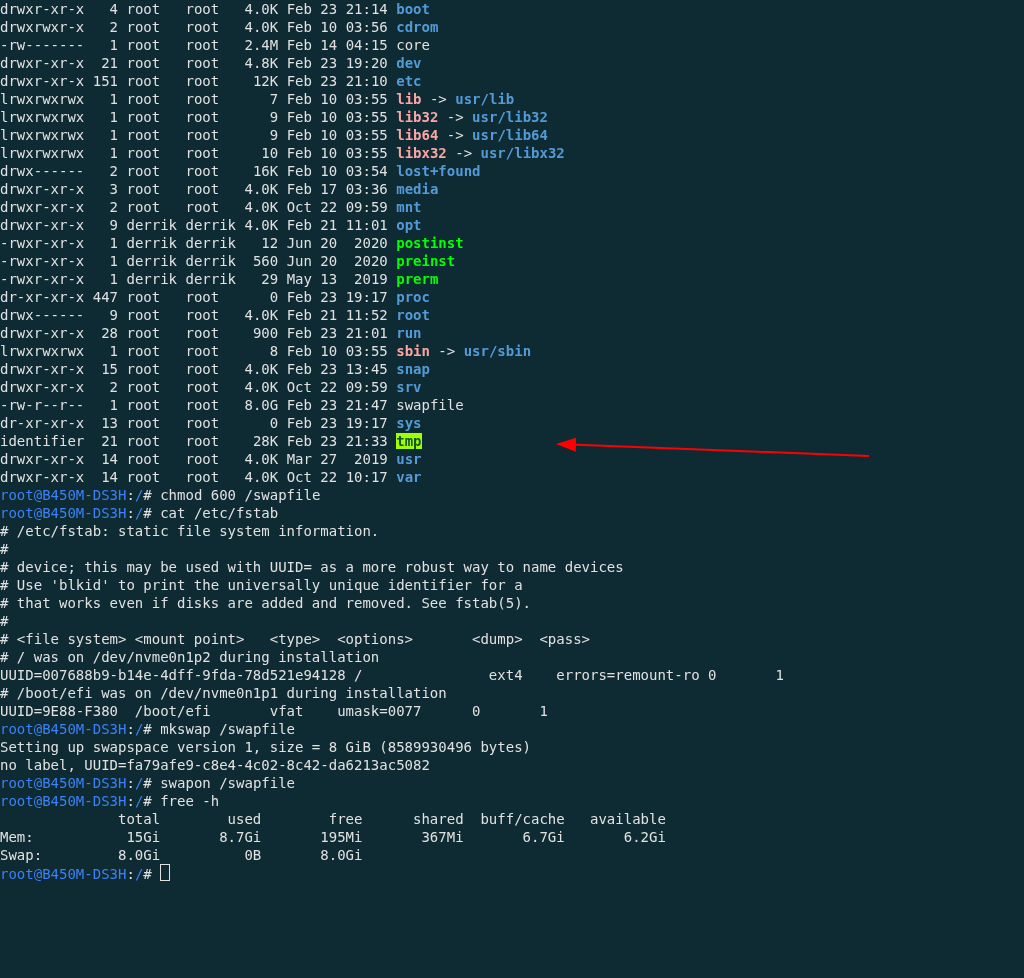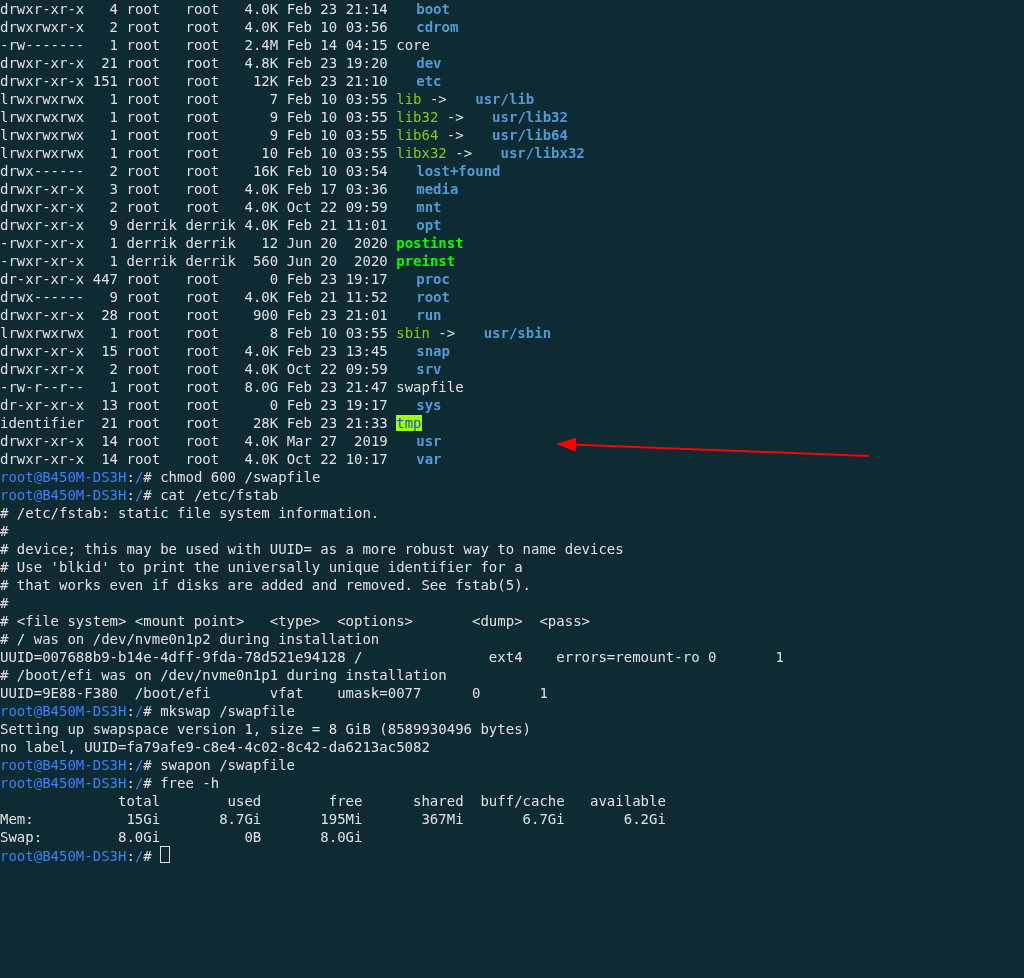--- a/index.html
+++ b/index.html
@@ -15,24 +15,24 @@
     overflow: hidden;
     position: relative;
   }
   .terminal {
     padding: 0 0 0 0;
   }
   .line {
     white-space: pre;
   }
   .c-white { color: #e1e1e1; }
-  .c-cyan  { color: #84cc16; font-weight: normal; }
-  .c-blue  { color: #539bd6; font-weight: bold; margin-left: 20px; }
+  .c-cyan  { color: #fca5a5; font-weight: bold; }
+  .c-blue  { color: #539bd6; font-weight: bold; }
   .c-green { color: #00ff00; font-weight: bold; }
-  .c-hl    { background: #a0ff00; color: #1d4ed8; font-weight: normal; }
+  .c-hl    { background: #a0ff00; color: #14532d; font-weight: bold; }
   .c-prompt{ color: #3b82f6; }
   .cursor {
     display: inline-block;
     width: 8px;
     height: 15px;
     border: 1px solid #e1e1e1;
     vertical-align: -2px;
   }
   svg.arrow-overlay {
     position: absolute;
@@ -54,20 +54,21 @@
     <div class="line"><span class="c-white">lrwxrwxrwx</span><span class="c-white">   1 </span><span class="c-white">root   </span><span class="c-white">root   </span><span class="c-white">   7 </span><span class="c-white">Feb 10 03:55 </span><span class="c-cyan">lib</span><span class="c-white"> -&gt; </span><span class="c-blue">usr/lib</span></div>
     <div class="line"><span class="c-white">lrwxrwxrwx</span><span class="c-white">   1 </span><span class="c-white">root   </span><span class="c-white">root   </span><span class="c-white">   9 </span><span class="c-white">Feb 10 03:55 </span><span class="c-cyan">lib32</span><span class="c-white"> -&gt; </span><span class="c-blue">usr/lib32</span></div>
     <div class="line"><span class="c-white">lrwxrwxrwx</span><span class="c-white">   1 </span><span class="c-white">root   </span><span class="c-white">root   </span><span class="c-white">   9 </span><span class="c-white">Feb 10 03:55 </span><span class="c-cyan">lib64</span><span class="c-white"> -&gt; </span><span class="c-blue">usr/lib64</span></div>
     <div class="line"><span class="c-white">lrwxrwxrwx</span><span class="c-white">   1 </span><span class="c-white">root   </span><span class="c-white">root   </span><span class="c-white">  10 </span><span class="c-white">Feb 10 03:55 </span><span class="c-cyan">libx32</span><span class="c-white"> -&gt; </span><span class="c-blue">usr/libx32</span></div>
     <div class="line"><span class="c-white">drwx------</span><span class="c-white">   2 </span><span class="c-white">root   </span><span class="c-white">root   </span><span class="c-white"> 16K </span><span class="c-white">Feb 10 03:54 </span><span class="c-blue">lost+found</span></div>
     <div class="line"><span class="c-white">drwxr-xr-x</span><span class="c-white">   3 </span><span class="c-white">root   </span><span class="c-white">root   </span><span class="c-white">4.0K </span><span class="c-white">Feb 17 03:36 </span><span class="c-blue">media</span></div>
     <div class="line"><span class="c-white">drwxr-xr-x</span><span class="c-white">   2 </span><span class="c-white">root   </span><span class="c-white">root   </span><span class="c-white">4.0K </span><span class="c-white">Oct 22 09:59 </span><span class="c-blue">mnt</span></div>
     <div class="line"><span class="c-white">drwxr-xr-x</span><span class="c-white">   9 </span><span class="c-white">derrik </span><span class="c-white">derrik </span><span class="c-white">4.0K </span><span class="c-white">Feb 21 11:01 </span><span class="c-blue">opt</span></div>
     <div class="line"><span class="c-white">-rwxr-xr-x</span><span class="c-white">   1 </span><span class="c-white">derrik </span><span class="c-white">derrik </span><span class="c-white">  12 </span><span class="c-white">Jun 20  2020 </span><span class="c-green">postinst</span></div>
     <div class="line"><span class="c-white">-rwxr-xr-x</span><span class="c-white">   1 </span><span class="c-white">derrik </span><span class="c-white">derrik </span><span class="c-white"> 560 </span><span class="c-white">Jun 20  2020 </span><span class="c-green">preinst</span></div>
+    <div class="line"><span class="c-white">-rwxr-xr-x</span><span class="c-white">   1 </span><span class="c-white">derrik </span><span class="c-white">derrik </span><span class="c-white">  29 </span><span class="c-white">May 13  2019 </span><span class="c-green">prerm</span></div>
     <div class="line"><span class="c-white">dr-xr-xr-x</span><span class="c-white"> 447 </span><span class="c-white">root   </span><span class="c-white">root   </span><span class="c-white">   0 </span><span class="c-white">Feb 23 19:17 </span><span class="c-blue">proc</span></div>
     <div class="line"><span class="c-white">drwx------</span><span class="c-white">   9 </span><span class="c-white">root   </span><span class="c-white">root   </span><span class="c-white">4.0K </span><span class="c-white">Feb 21 11:52 </span><span class="c-blue">root</span></div>
     <div class="line"><span class="c-white">drwxr-xr-x</span><span class="c-white">  28 </span><span class="c-white">root   </span><span class="c-white">root   </span><span class="c-white"> 900 </span><span class="c-white">Feb 23 21:01 </span><span class="c-blue">run</span></div>
     <div class="line"><span class="c-white">lrwxrwxrwx</span><span class="c-white">   1 </span><span class="c-white">root   </span><span class="c-white">root   </span><span class="c-white">   8 </span><span class="c-white">Feb 10 03:55 </span><span class="c-cyan">sbin</span><span class="c-white"> -&gt; </span><span class="c-blue">usr/sbin</span></div>
     <div class="line"><span class="c-white">drwxr-xr-x</span><span class="c-white">  15 </span><span class="c-white">root   </span><span class="c-white">root   </span><span class="c-white">4.0K </span><span class="c-white">Feb 23 13:45 </span><span class="c-blue">snap</span></div>
     <div class="line"><span class="c-white">drwxr-xr-x</span><span class="c-white">   2 </span><span class="c-white">root   </span><span class="c-white">root   </span><span class="c-white">4.0K </span><span class="c-white">Oct 22 09:59 </span><span class="c-blue">srv</span></div>
     <div class="line"><span class="c-white">-rw-r--r--</span><span class="c-white">   1 </span><span class="c-white">root   </span><span class="c-white">root   </span><span class="c-white">8.0G </span><span class="c-white">Feb 23 21:47 </span><span class="c-white">swapfile</span></div>
     <div class="line"><span class="c-white">dr-xr-xr-x</span><span class="c-white">  13 </span><span class="c-white">root   </span><span class="c-white">root   </span><span class="c-white">   0 </span><span class="c-white">Feb 23 19:17 </span><span class="c-blue">sys</span></div>
     <div class="line"><span class="c-white">identifier</span><span class="c-white">  21 </span><span class="c-white">root   </span><span class="c-white">root   </span><span class="c-white"> 28K </span><span class="c-white">Feb 23 21:33 </span><span class="c-hl">tmp</span></div>
     <div class="line"><span class="c-white">drwxr-xr-x</span><span class="c-white">  14 </span><span class="c-white">root   </span><span class="c-white">root   </span><span class="c-white">4.0K </span><span class="c-white">Mar 27  2019 </span><span class="c-blue">usr</span></div>

